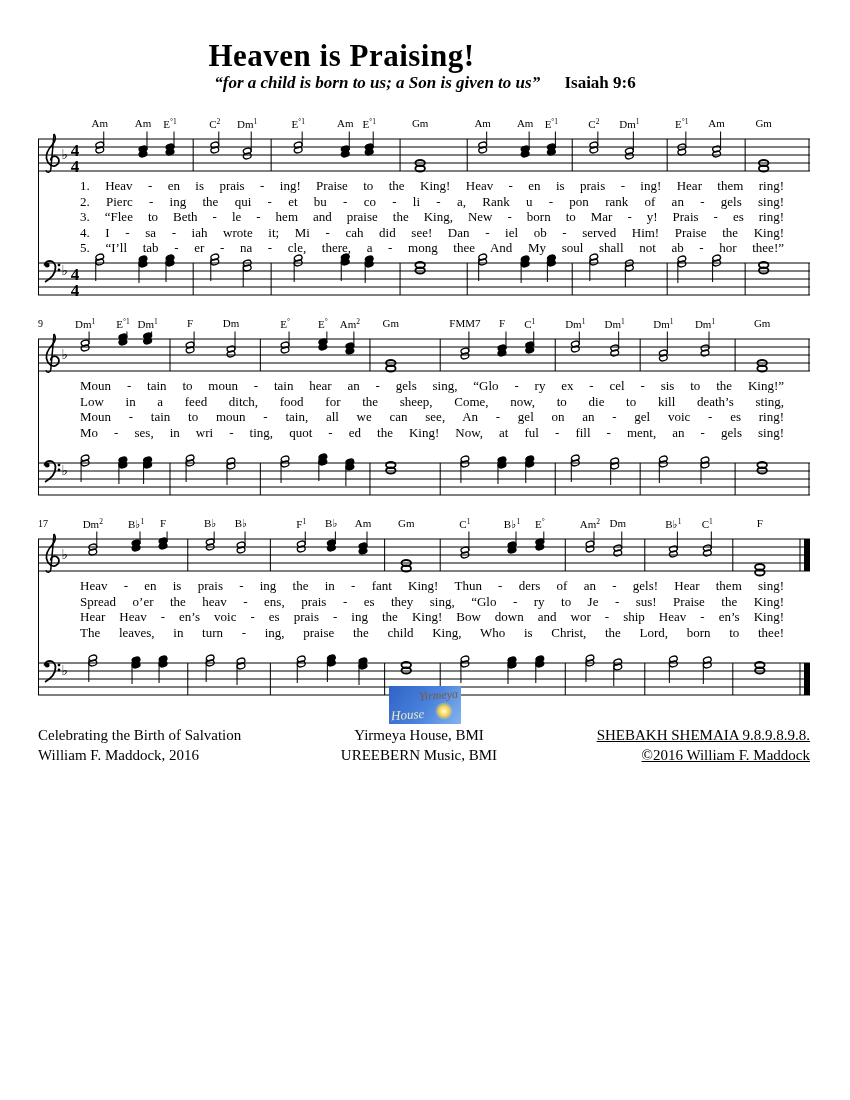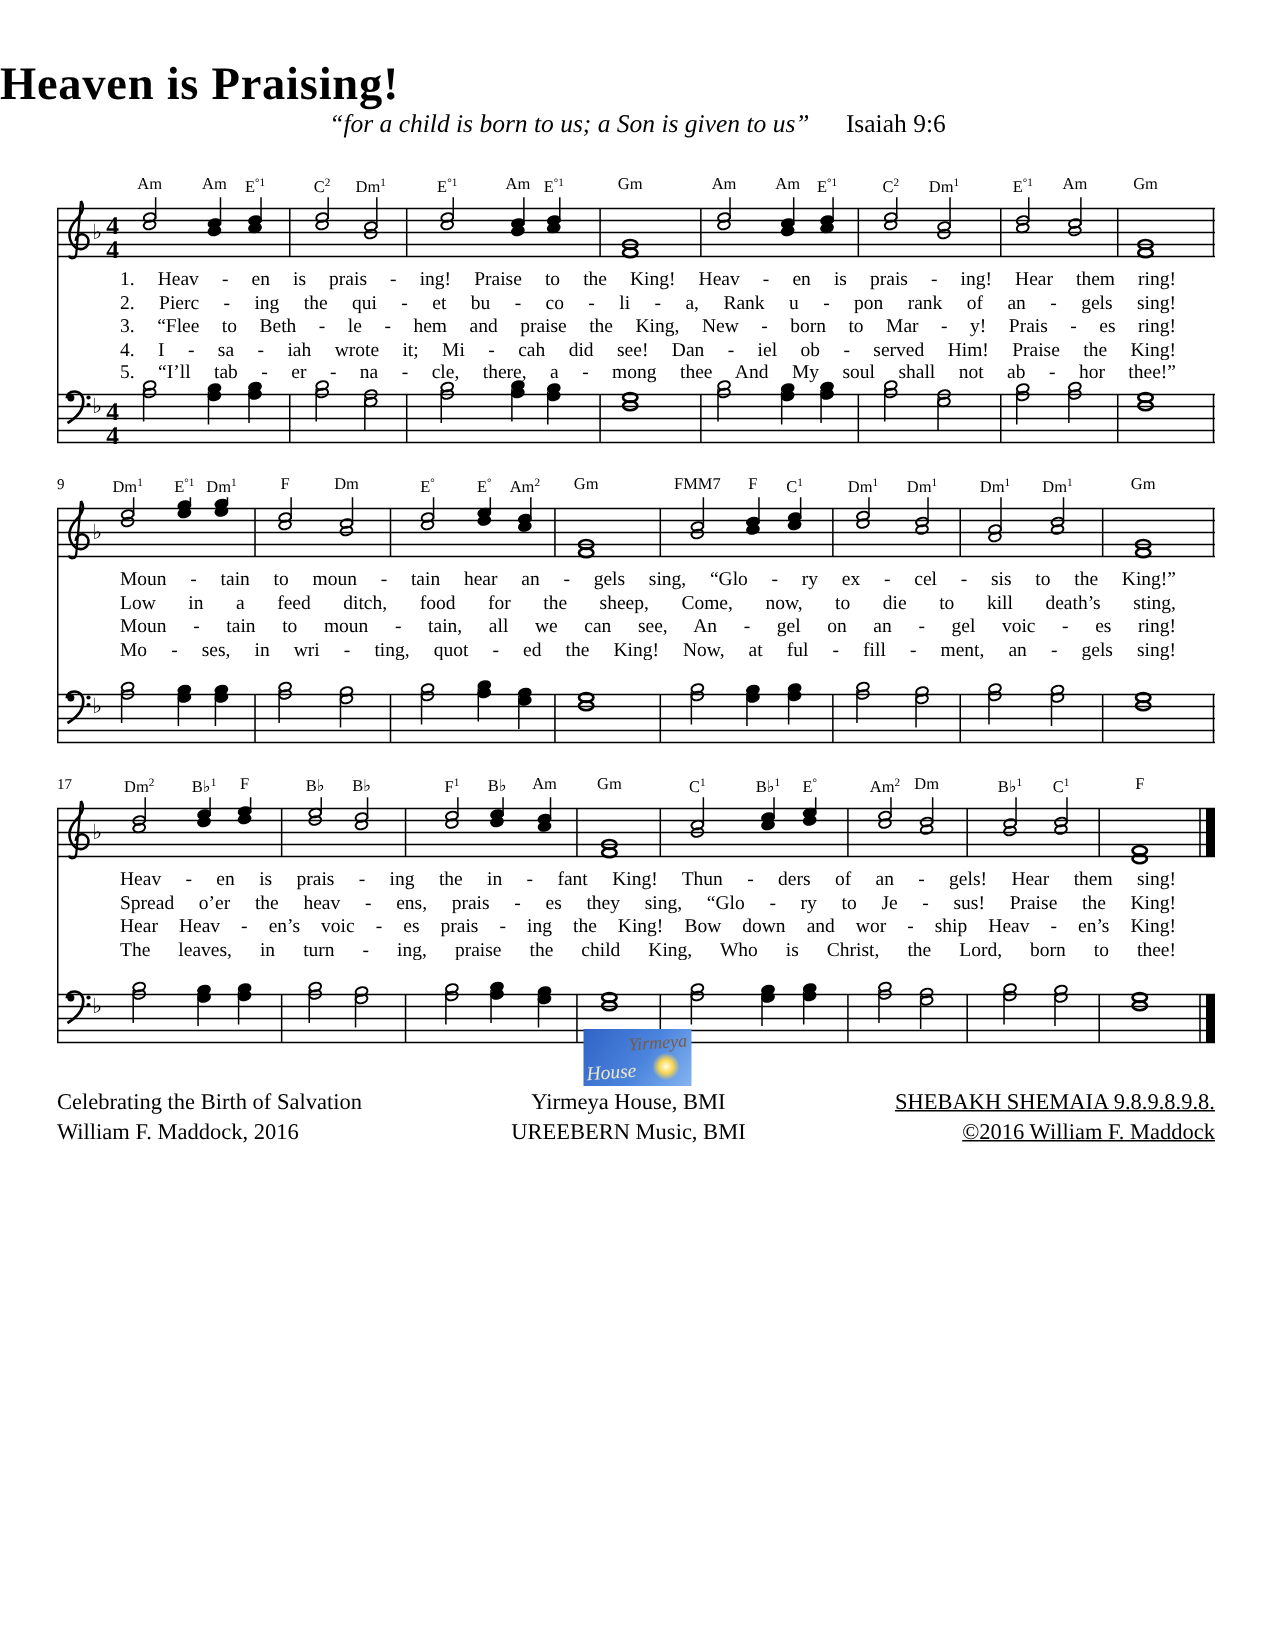--- a/index.html
+++ b/index.html
@@ -2,25 +2,25 @@
 <html><head>
 <meta charset="utf-8">
 <style>
   html,body{margin:0;padding:0;}
   body{
     width:850px;height:1100px;background:#ffffff;position:relative;
     font-family:"Liberation Serif","DejaVu Serif",serif;color:#000;
     overflow:hidden;
   }
   .title{
-    position:absolute;top:38px;left:0;width:683px;text-align:left;
+    position:absolute;top:38px;left:0;width:683px;text-align:center;
     font-size:31px;font-weight:bold;letter-spacing:.5px;
   }
   .subtitle{
-    position:absolute;top:73px;left:0;width:850px;text-align:center;font-size:17px;
+    position:absolute;top:73px;left:0;width:850px;text-align:center;font-size:17px;font-weight:bold;
   }
   .subtitle .quote{font-style:italic;}
   .subtitle .ref{font-style:normal;margin-left:20px;}
   #systems{position:absolute;top:0;left:38px;width:772px;height:1100px;margin-top:11px;}
   .system{position:absolute;left:0;width:772px;height:196px;}
   .measure-num{position:absolute;top:1px;left:0;font-size:10px;}
   .chord{
     position:absolute;top:0;transform:translateX(-50%);
     font-size:11px;white-space:nowrap;
   }

